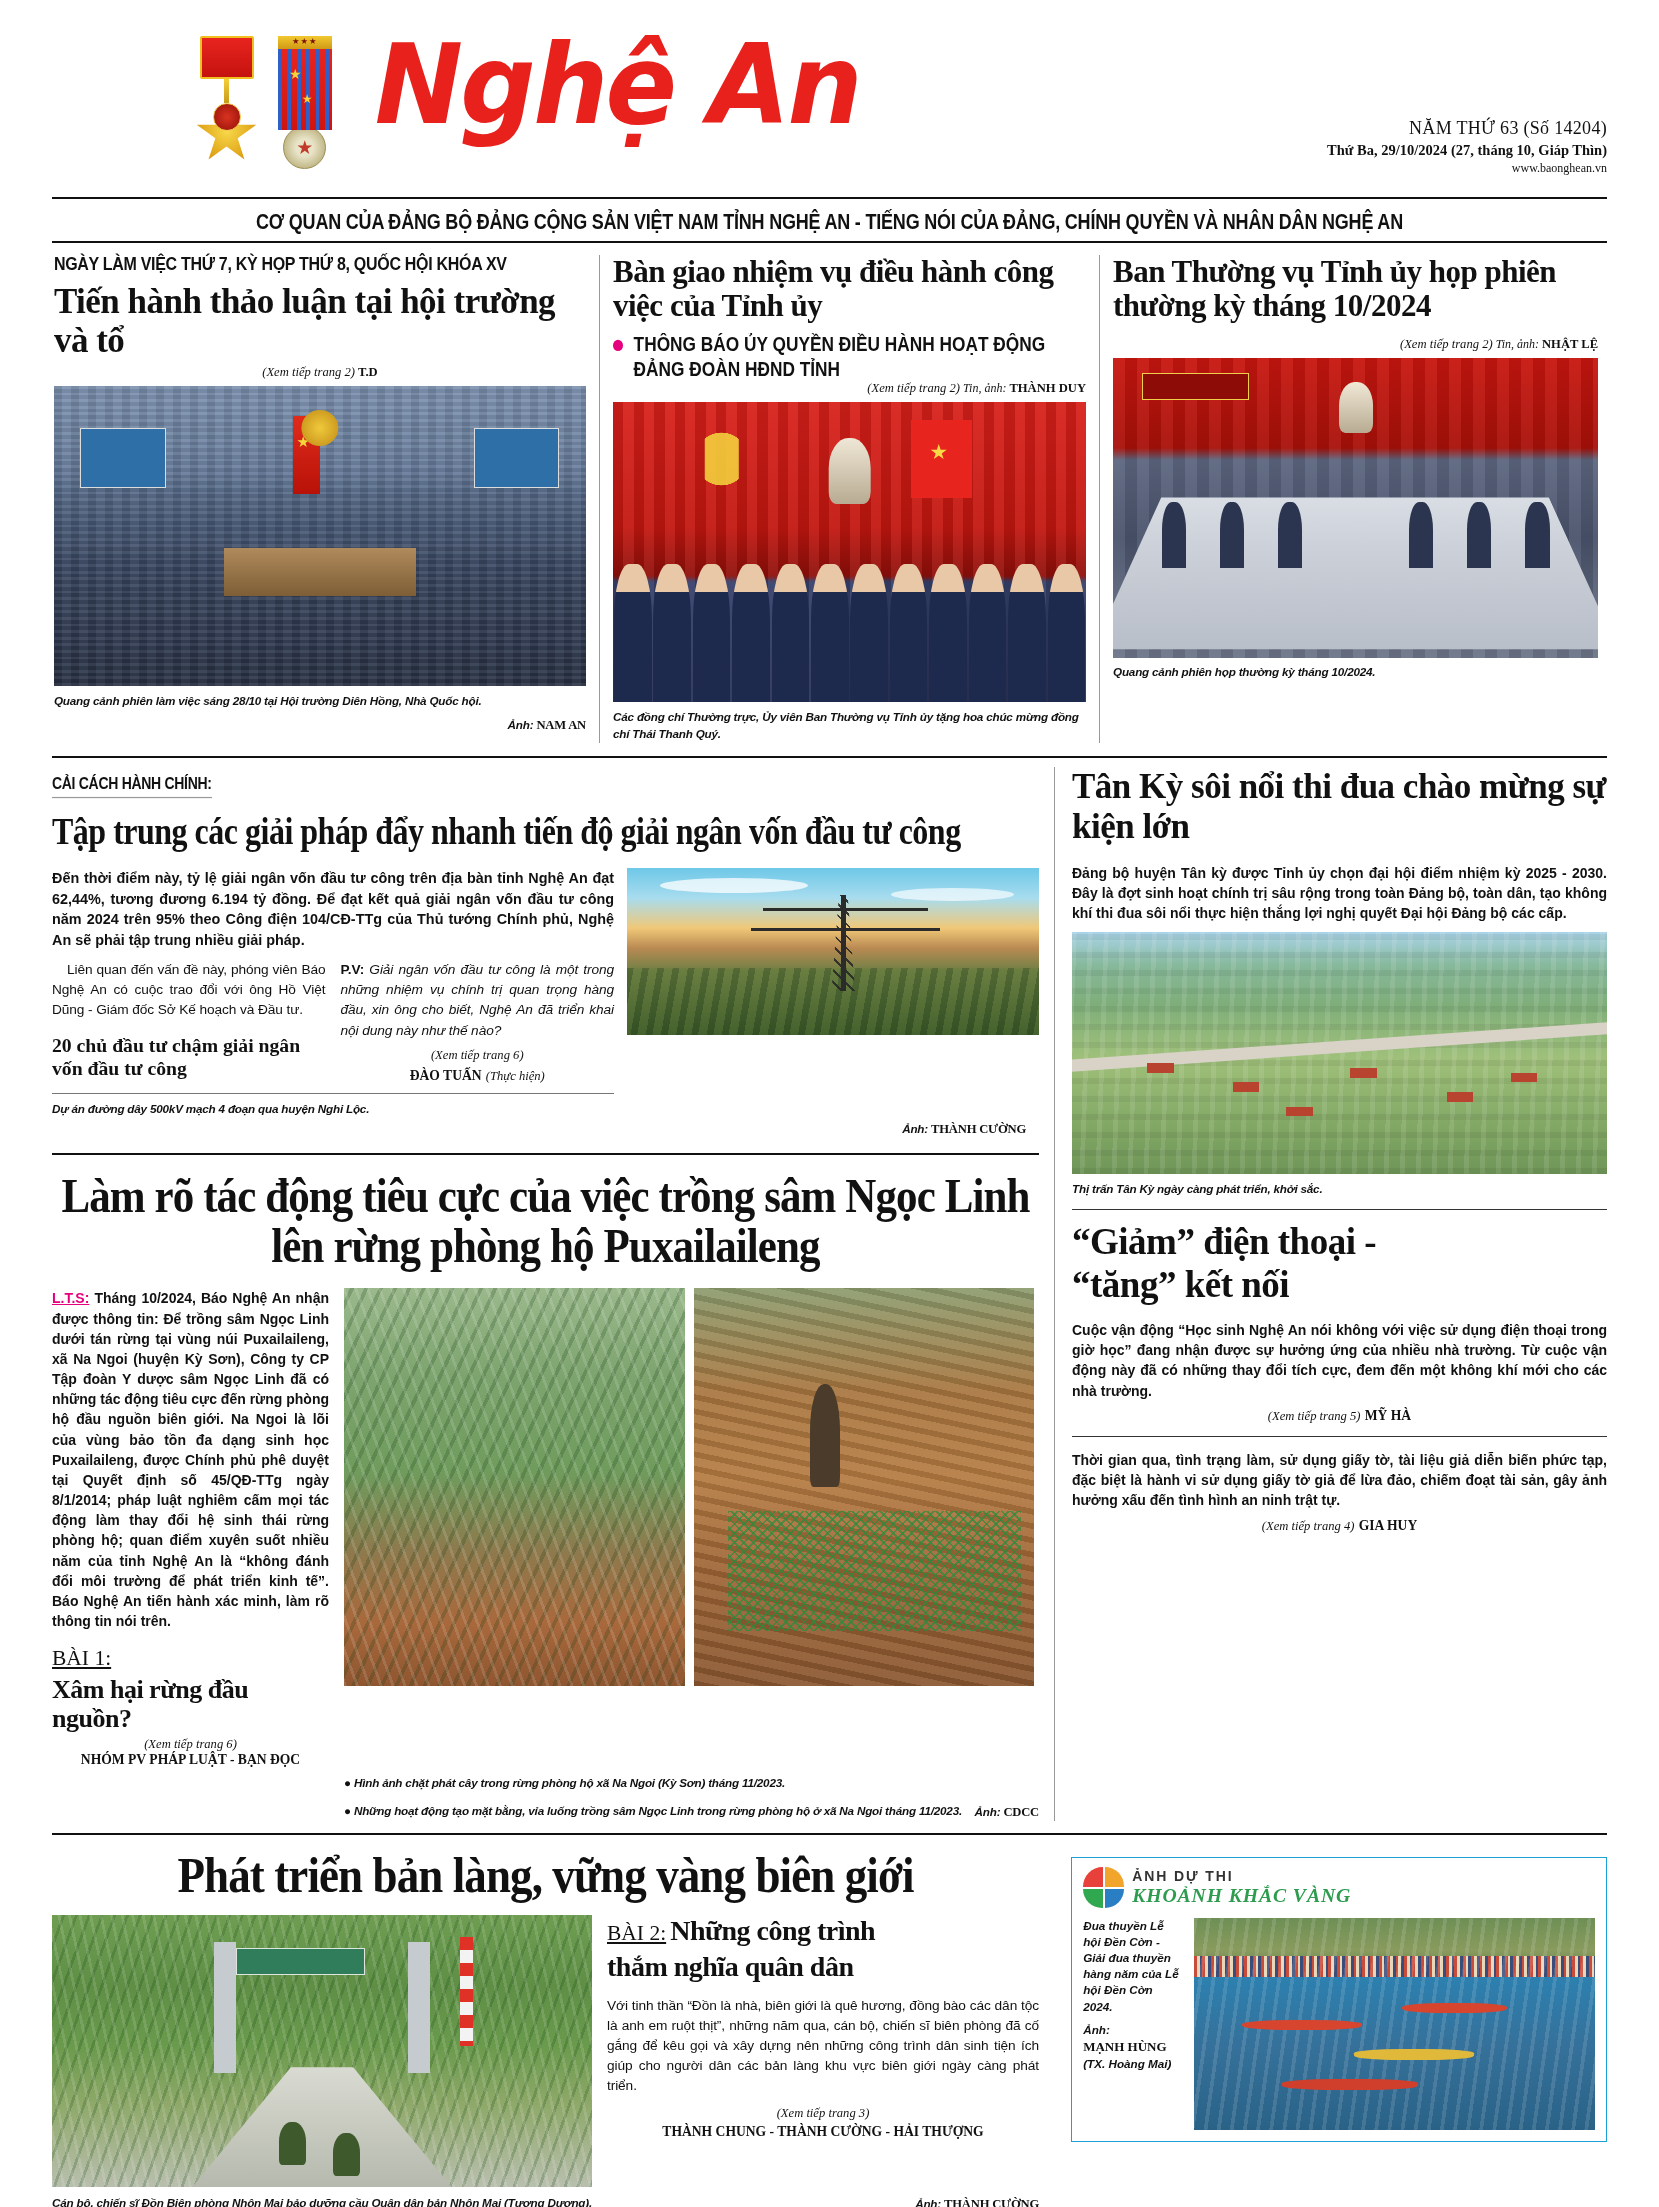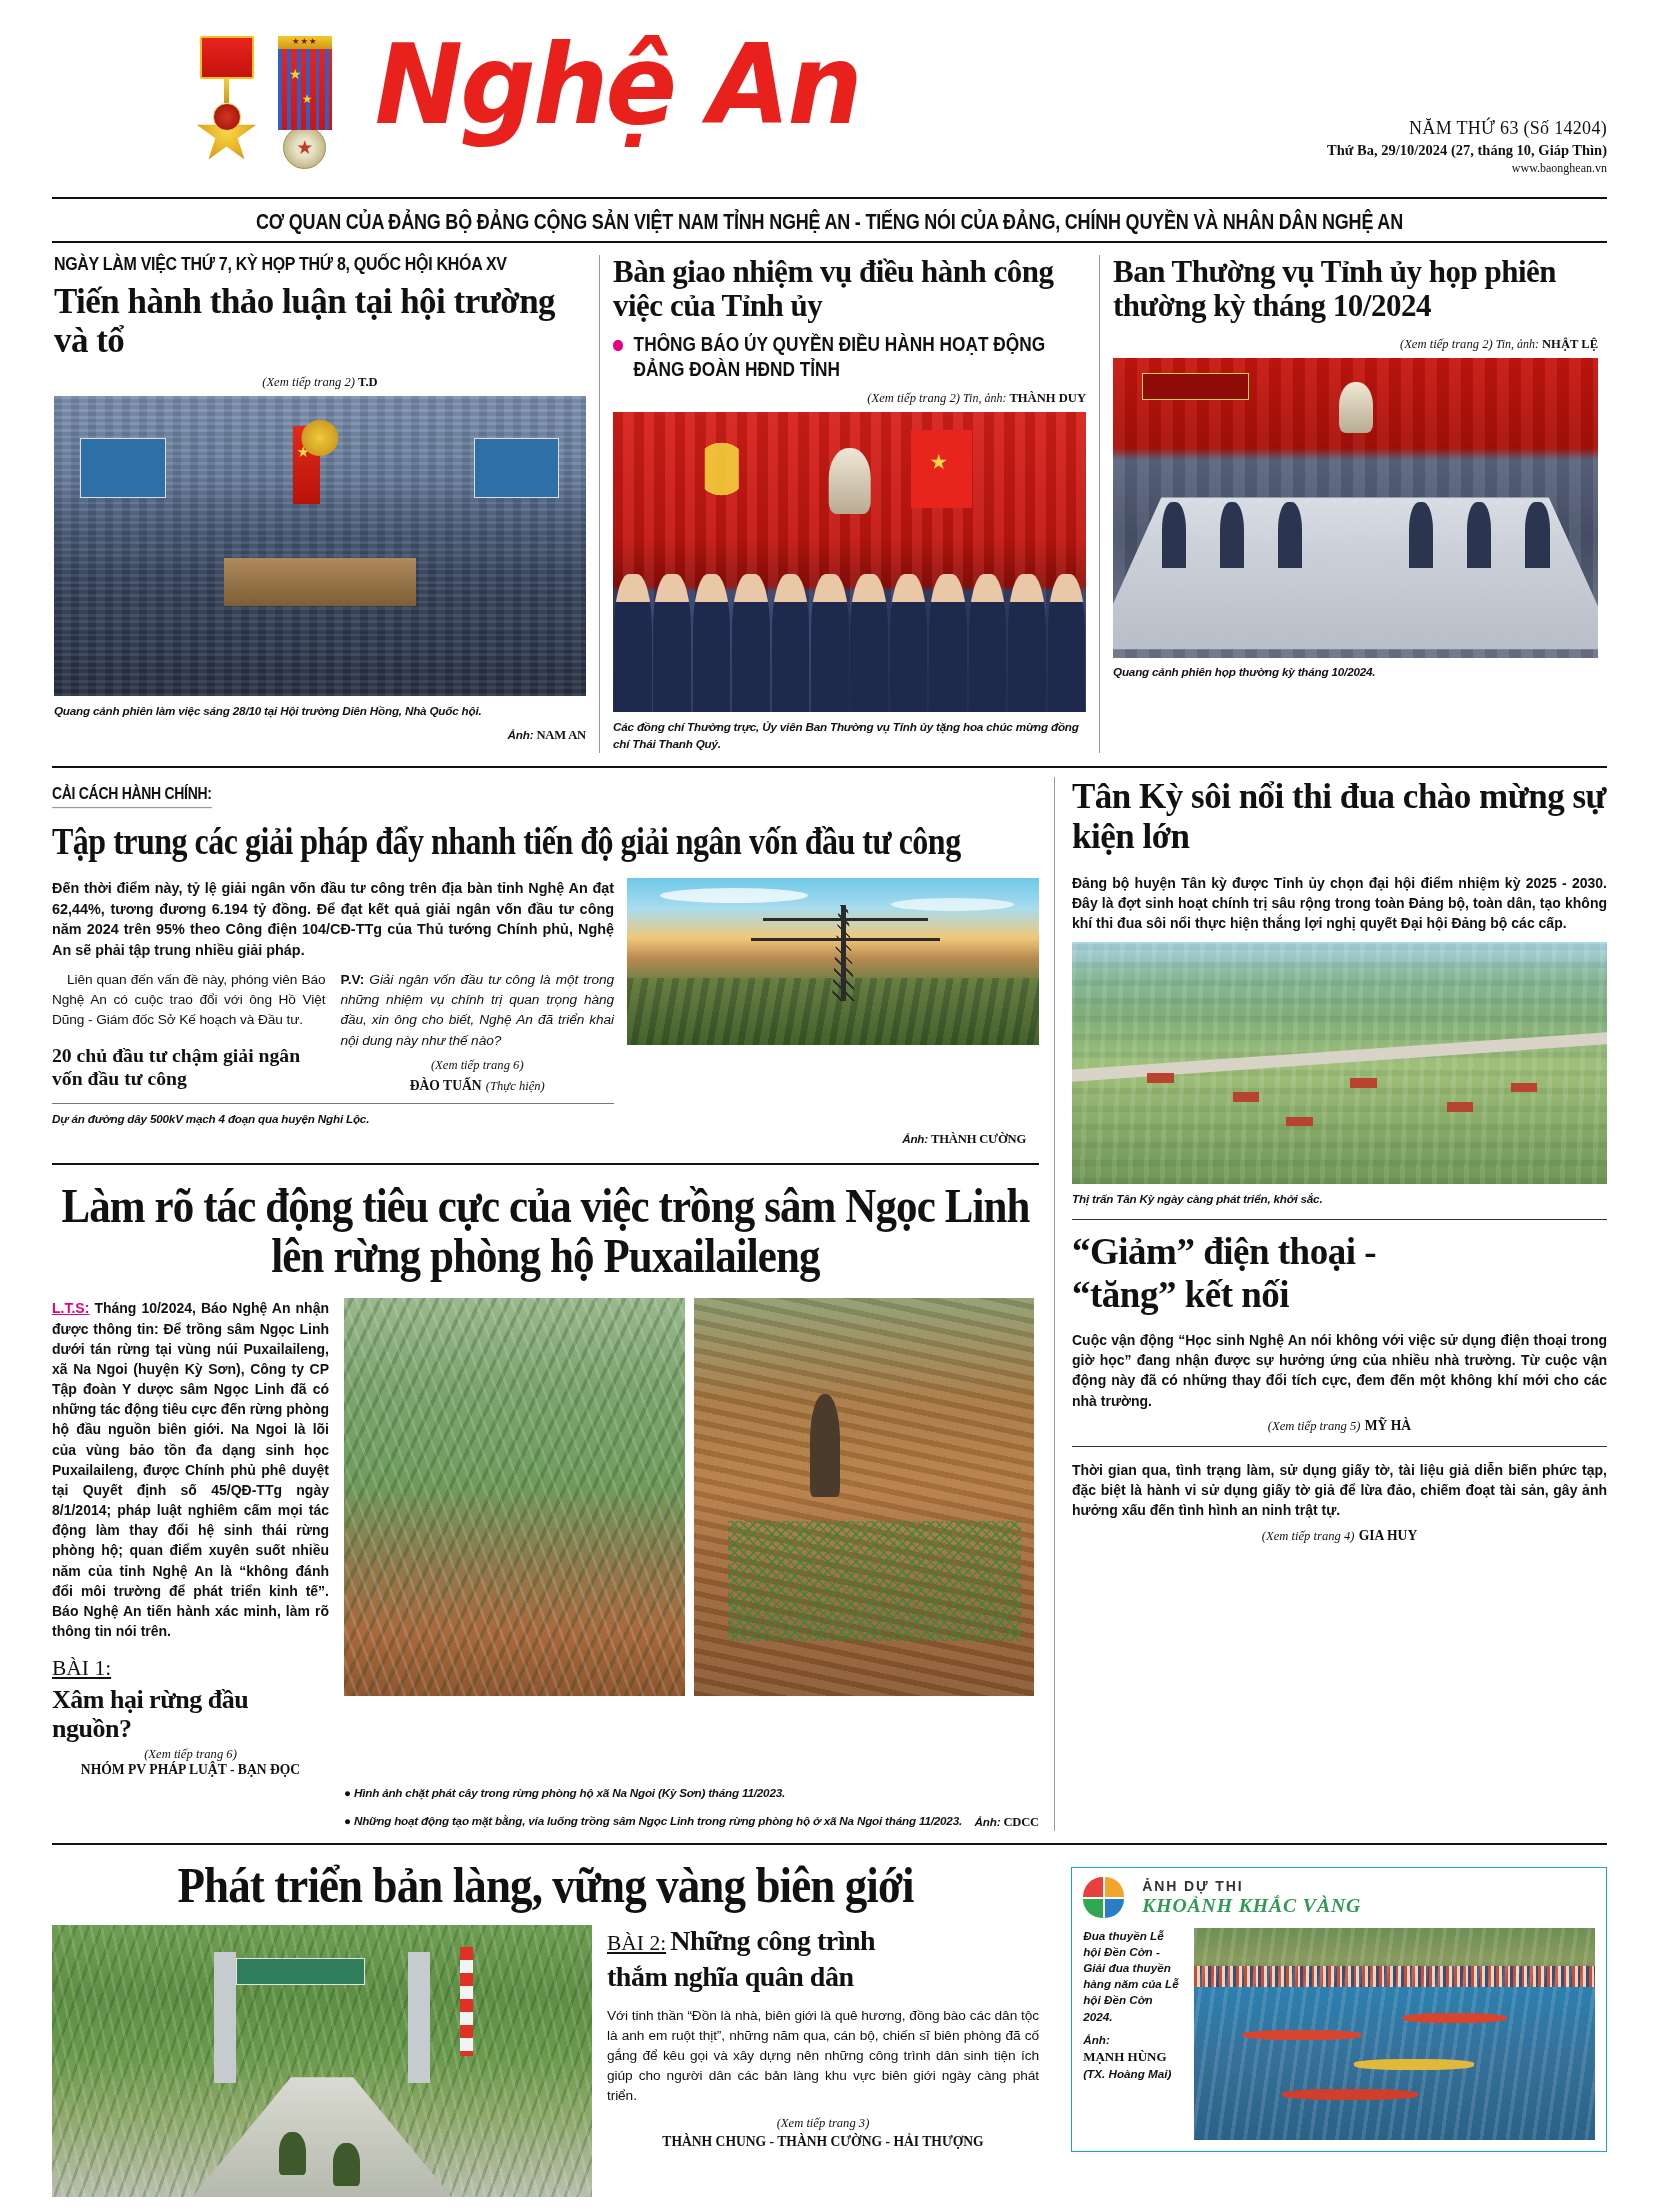--- a/index.html
+++ b/index.html
@@ -97,21 +97,21 @@
     font-weight: bold; font-size: 17.3px; line-height: 1.3;
     transform: scaleY(1.12); transform-origin: left top;
     padding-left: 20.6px; position: relative; margin-top: 7.5px;
   }
   .bullet-head::before {
     content: ""; position: absolute; left: 0; top: 6.6px;
     width: 10.3px; height: 10.3px; border-radius: 50%; background: #e6007e;
   }
   .credit {
     font-family: "Liberation Serif", serif; font-size: 12px;
-    font-style: italic; text-align: right; margin-top: 15px;
+    font-style: italic; text-align: right; margin-top: 5px;
   }
   .credit b { font-style: normal; font-size: 12.6px; }
   .credit-c { text-align: center; }
 
   .photo { width: 100%; position: relative; overflow: hidden; }
   .cap {
     font-family: "Liberation Sans", sans-serif; font-size: 11.7px;
     font-style: italic; font-weight: bold; line-height: 1.45;
     margin-top: 6.6px; letter-spacing: -0.2px;
   }
@@ -258,21 +258,21 @@
     font-family: "Liberation Serif", serif; font-weight: normal; font-size: 21.5px;
     text-decoration: underline; display: inline-block;
   }
   .bai-title { font-family: "Liberation Serif", serif; font-weight: bold; font-size: 28px; letter-spacing: -0.5px; }
 
   
   .contest {
     border: 1.9px solid #1ba1d8; padding: 9.4px 11.2px 11.2px; margin-top: 11.2px;
     display: flex; flex-direction: column;
   }
-  .contest-head { display: flex; align-items: center; gap: 18px; }
+  .contest-head { display: flex; align-items: center; gap: 8px; }
   .pinwheel { width: 41px; height: 41px; position: relative; flex: 0 0 41px; }
   .pinwheel i { position: absolute; width: 19.7px; height: 19.7px; }
   .pw1{top:0;left:0;background:#e8403a;border-radius:100% 0 0 0;}
   .pw2{top:0;right:0;background:#f2a52c;border-radius:0 100% 0 0;}
   .pw3{bottom:0;left:0;background:#2fa84f;border-radius:0 0 0 100%;}
   .pw4{bottom:0;right:0;background:#2a7fc4;border-radius:0 0 100% 0;}
   .contest-t1 { font-size: 14px; font-weight: bold; letter-spacing: 1.9px; color: #333; }
   .contest-t2 { font-family: "Liberation Serif", serif; font-weight: bold; font-style: italic;
                 font-size: 19.7px; color: #2e9b4f; letter-spacing: 0.9px; }
   .contest-body { display: flex; gap: 9.4px; margin-top: 9.4px; }

